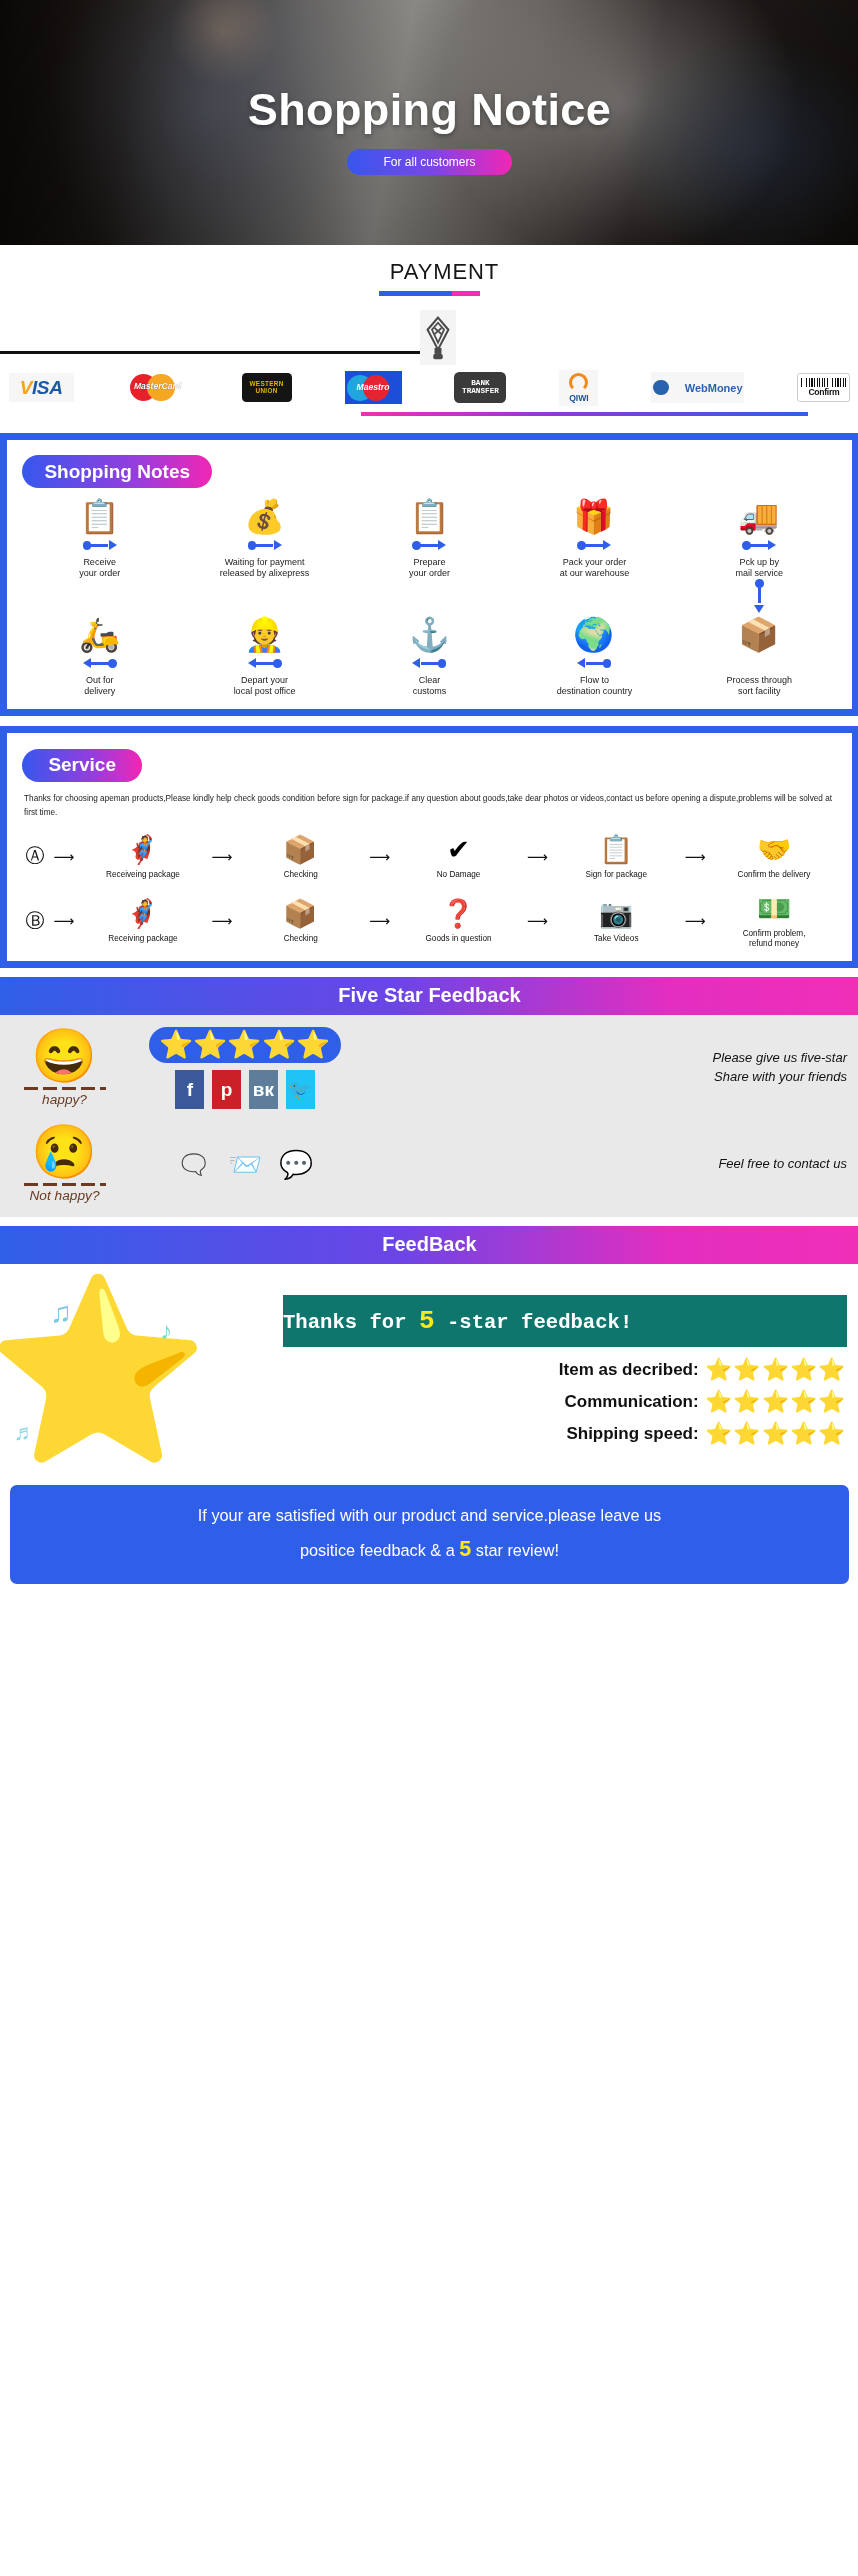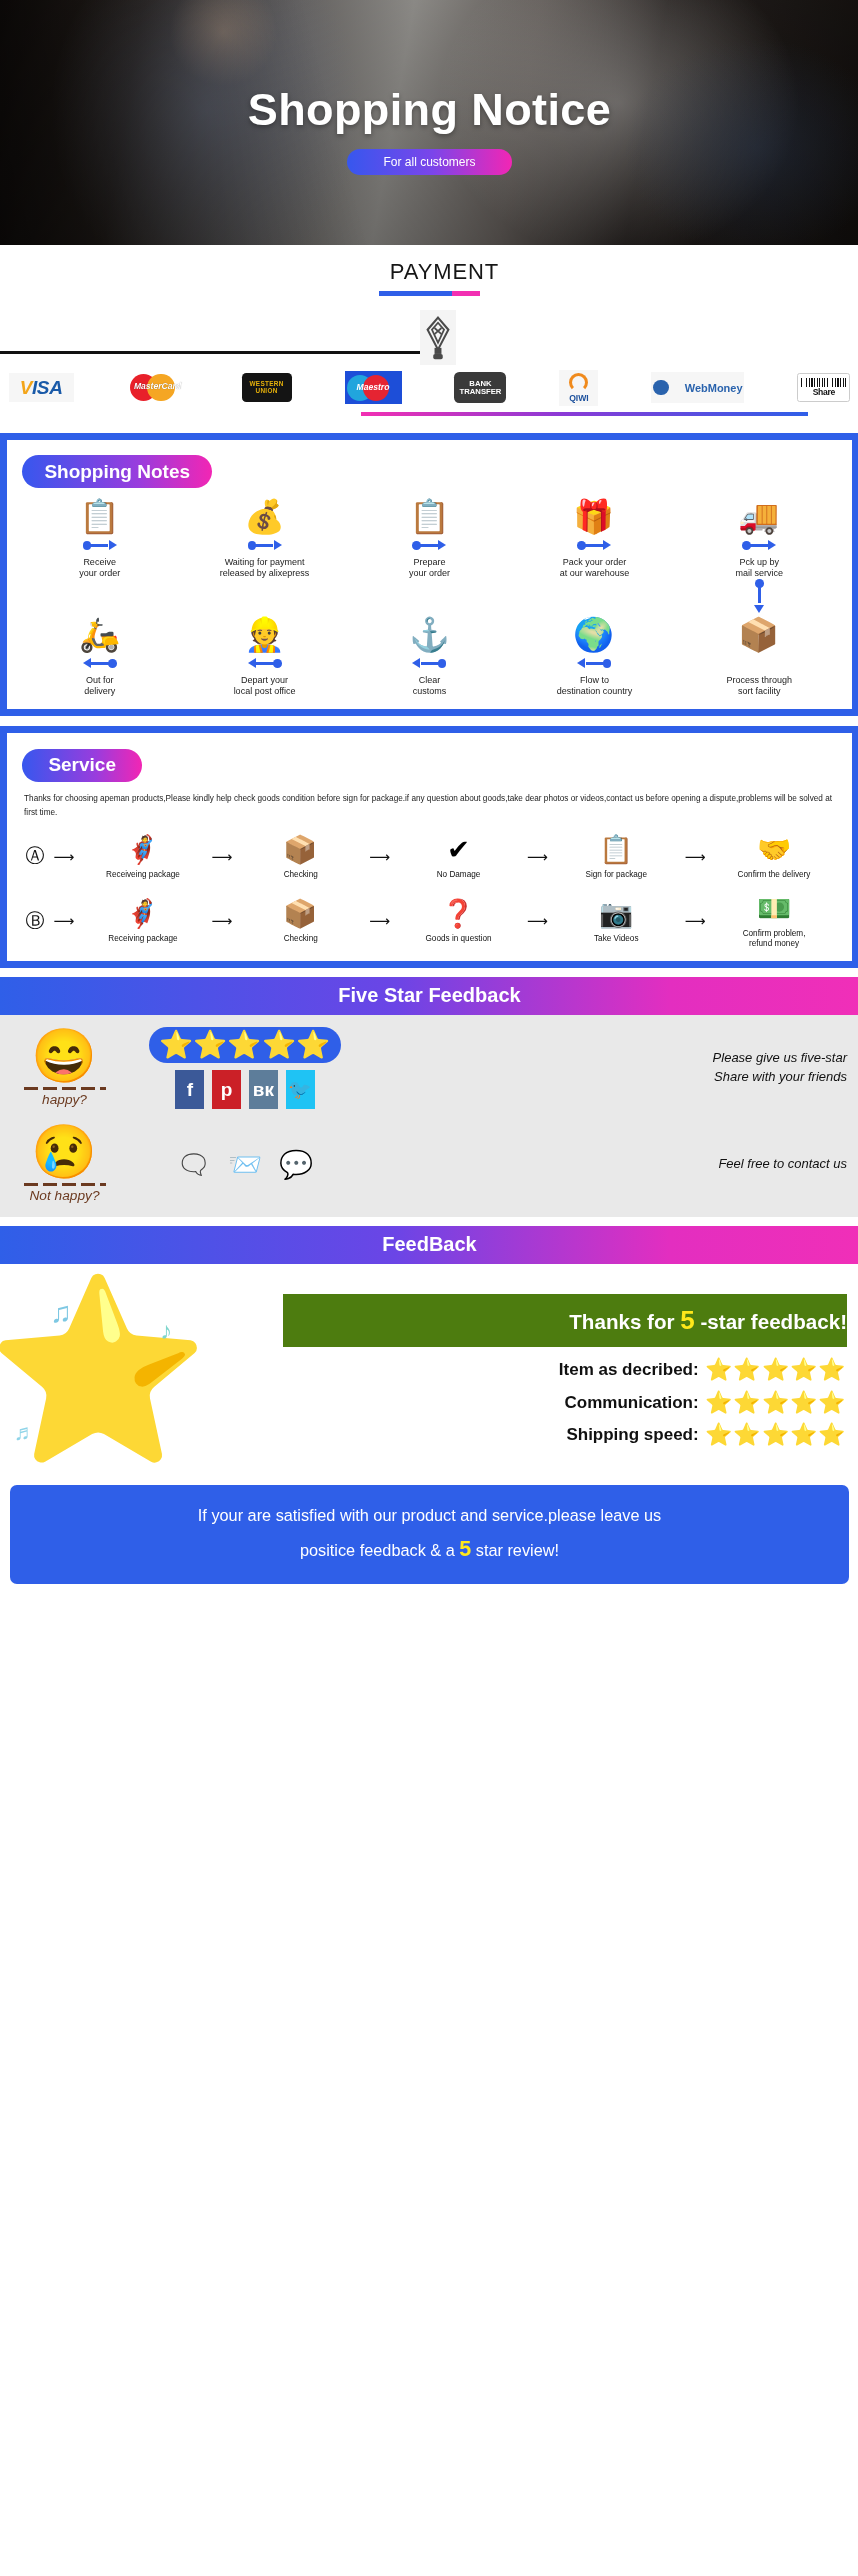--- a/index.html
+++ b/index.html
@@ -114,21 +114,21 @@
 
   .l-maestro { width: 57px; height: 33px; position: relative; background: #1d4ed8; }
   .l-maestro .c1, .l-maestro .c2 { position: absolute; top: 3.4px; width: 26px; height: 26px; border-radius: 50%; }
   .l-maestro .c1 { left: 2.6px; background: #21a5dd; }
   .l-maestro .c2 { left: 18px; background: #e52432; }
   .l-maestro .m-txt { position: absolute; left: 0; top: 11px; width: 57px; text-align: center;
     font-size: 8.6px; font-weight: bold; font-style: italic; color: #fff; z-index: 3; }
 
   .l-bank { width: 52px; height: 31px; background: #3a3a3a; border-radius: 5.2px;
             display:flex; align-items:center; justify-content:center; }
-  .l-bank span { color: #fff; font-size: 7.7px; font-weight: bold; line-height: 1.0; text-align: center; }
+  .l-bank span { color: #fff; font-size: 7.7px; font-weight: bold; line-height: 1.0; text-align: center; font-family: Liberation Mono, monospace; }
 
   .l-qiwi { width: 39px; height: 36px; background: #f6f6f6; display:flex; flex-direction: column;
             align-items:center; justify-content:center; }
   .l-qiwi .q-o { width: 19px; height: 19px; border: 3.4px solid #f08a1c; border-radius: 50%; border-bottom-color: transparent; }
   .l-qiwi .q-t { color: #1a4f9c; font-size: 8.6px; font-weight: bold; margin-top: 0.9px; }
 
   .l-wm { width: 93px; height: 31px; background: #f6f6f6; display:flex; align-items:center; gap:16px; justify-content:center; }
   .l-wm .wm-dot { width: 15.5px; height: 15.5px; border-radius: 50%; background: #2a63ad; }
   .l-wm .wm-txt { color: #2a63ad; font-size: 11px; font-weight: bold; }
 
@@ -223,22 +223,22 @@
   
   .feedback-body { background: #fff; padding: 8.6px 0 5.2px; }
   .fb-row { display: flex; align-items: center; }
   .fb-star-art { width: 283px; height: 206px; position: relative; flex: 0 0 283px; }
   .fb-star-glyph { position: absolute; left: -13.7px; top: 8.6px; font-size: 180px; line-height: 1; }
   .note1 { position: absolute; left: 50px; top: 24px; font-size: 29px; color: #7ec8e3; }
   .note2 { position: absolute; left: 160px; top: 45px; font-size: 24px; color: #7fd6cd; }
   .note3 { position: absolute; left: 13.7px; top: 148px; font-size: 22px; color: #8fd4e8; }
   .fb-right { flex: 1; padding-right: 12px; }
   .thanks-bar {
-    background: #4d7c0f; color: #fff; font-size: 20.6px; font-weight: bold;
-    padding: 11px 0; text-align: right; margin-bottom: 12px;
+    background: #0f766e; color: #fff; font-size: 20.6px; font-weight: bold;
+    padding: 11px 0; text-align: left; margin-bottom: 12px; font-family: Liberation Mono, monospace;
   }
   .thanks-bar .big5 { color: #ffe81a; font-size: 26px; font-weight: bold; }
   .rate-row { display: flex; align-items: center; justify-content: flex-end; gap: 6.9px; margin-bottom: 10.3px; }
   .rate-label { font-size: 17px; font-weight: bold; color: #111; }
   .rate-stars { font-size: 22px; letter-spacing: 0.9px; line-height: 1; }
 
   .bottom-cta {
     margin: 6.9px 10.3px 13.7px; background: #2f5fe8; border-radius: 6.9px;
     color: #fff; text-align: center; font-size: 16.3px; line-height: 1.8;
     padding: 15.5px 20.6px;
@@ -314,21 +314,21 @@
       </div>
       <div class="logo">
         <div class="l-wm">
             <div class="wm-dot"></div>
             <div class="wm-txt">WebMoney</div>
           </div>
       </div>
       <div class="logo">
         <div class="l-boleto">
             <div class="bars"></div>
-            <div class="bt">Share</div>
+            <div class="bt">Confirm</div>
           </div>
       </div>
     </div>
     <div class="pay-bottom-rule"></div>
   </div>
 
   <div class="blue-frame">
     <div class="frame-inner">
       <div class="pill-title">Shopping Notes</div>
 

